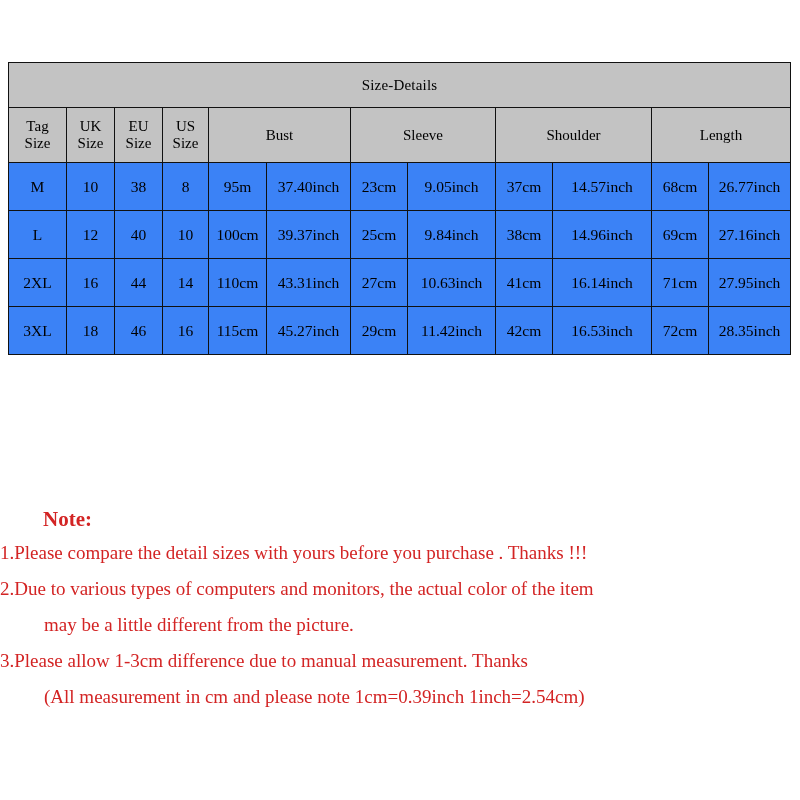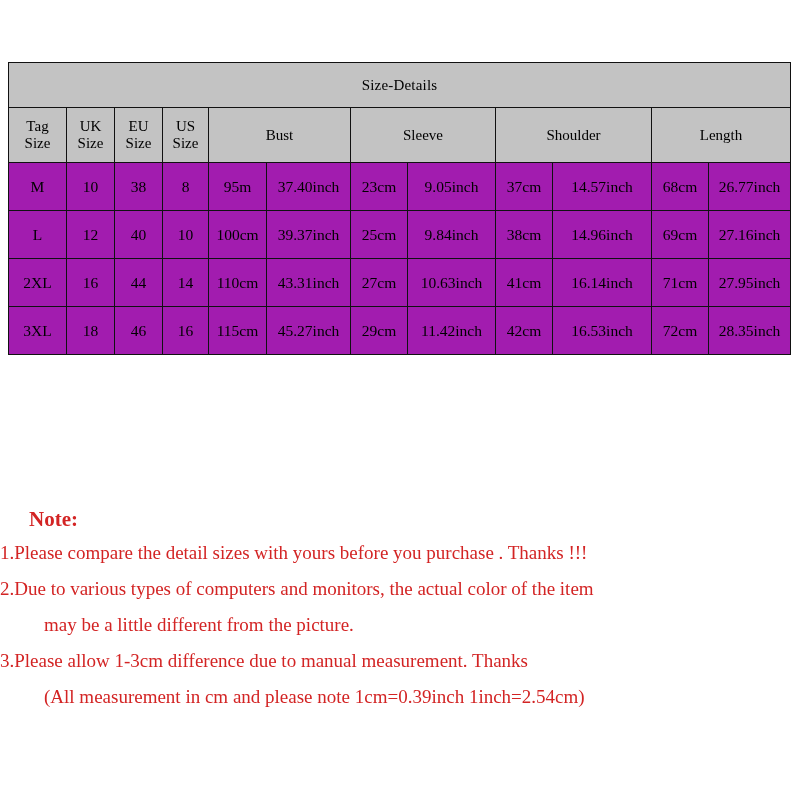--- a/index.html
+++ b/index.html
@@ -27,21 +27,21 @@
     position: absolute;
     left: 8px;
     top: 62px;
     width: 782px;
   }
 
   table.size-table {
     border-collapse: collapse;
     table-layout: fixed;
     width: 782px;
-    background: #a21caf;
+    background: #3b82f6;
   }
 
   table.size-table td,
   table.size-table th {
     border: 1px solid #111111;
     text-align: center;
     vertical-align: middle;
     font-weight: normal;
     padding: 0;
     color: #000000;
@@ -92,21 +92,21 @@
   .notes {
     position: absolute;
     left: 0;
     top: 508px;
     width: 800px;
     color: #d32424;
   }
   .note-title {
     font-size: 21px;
     font-weight: bold;
-    margin-left: 29px;
+    margin-left: 43px;
     margin-bottom: 12px;
     line-height: 1.1;
   }
   .note-line {
     font-size: 19px;
     line-height: 1.0;
     margin-bottom: 17px;
     white-space: nowrap;
   }
   .note-line.indented {

